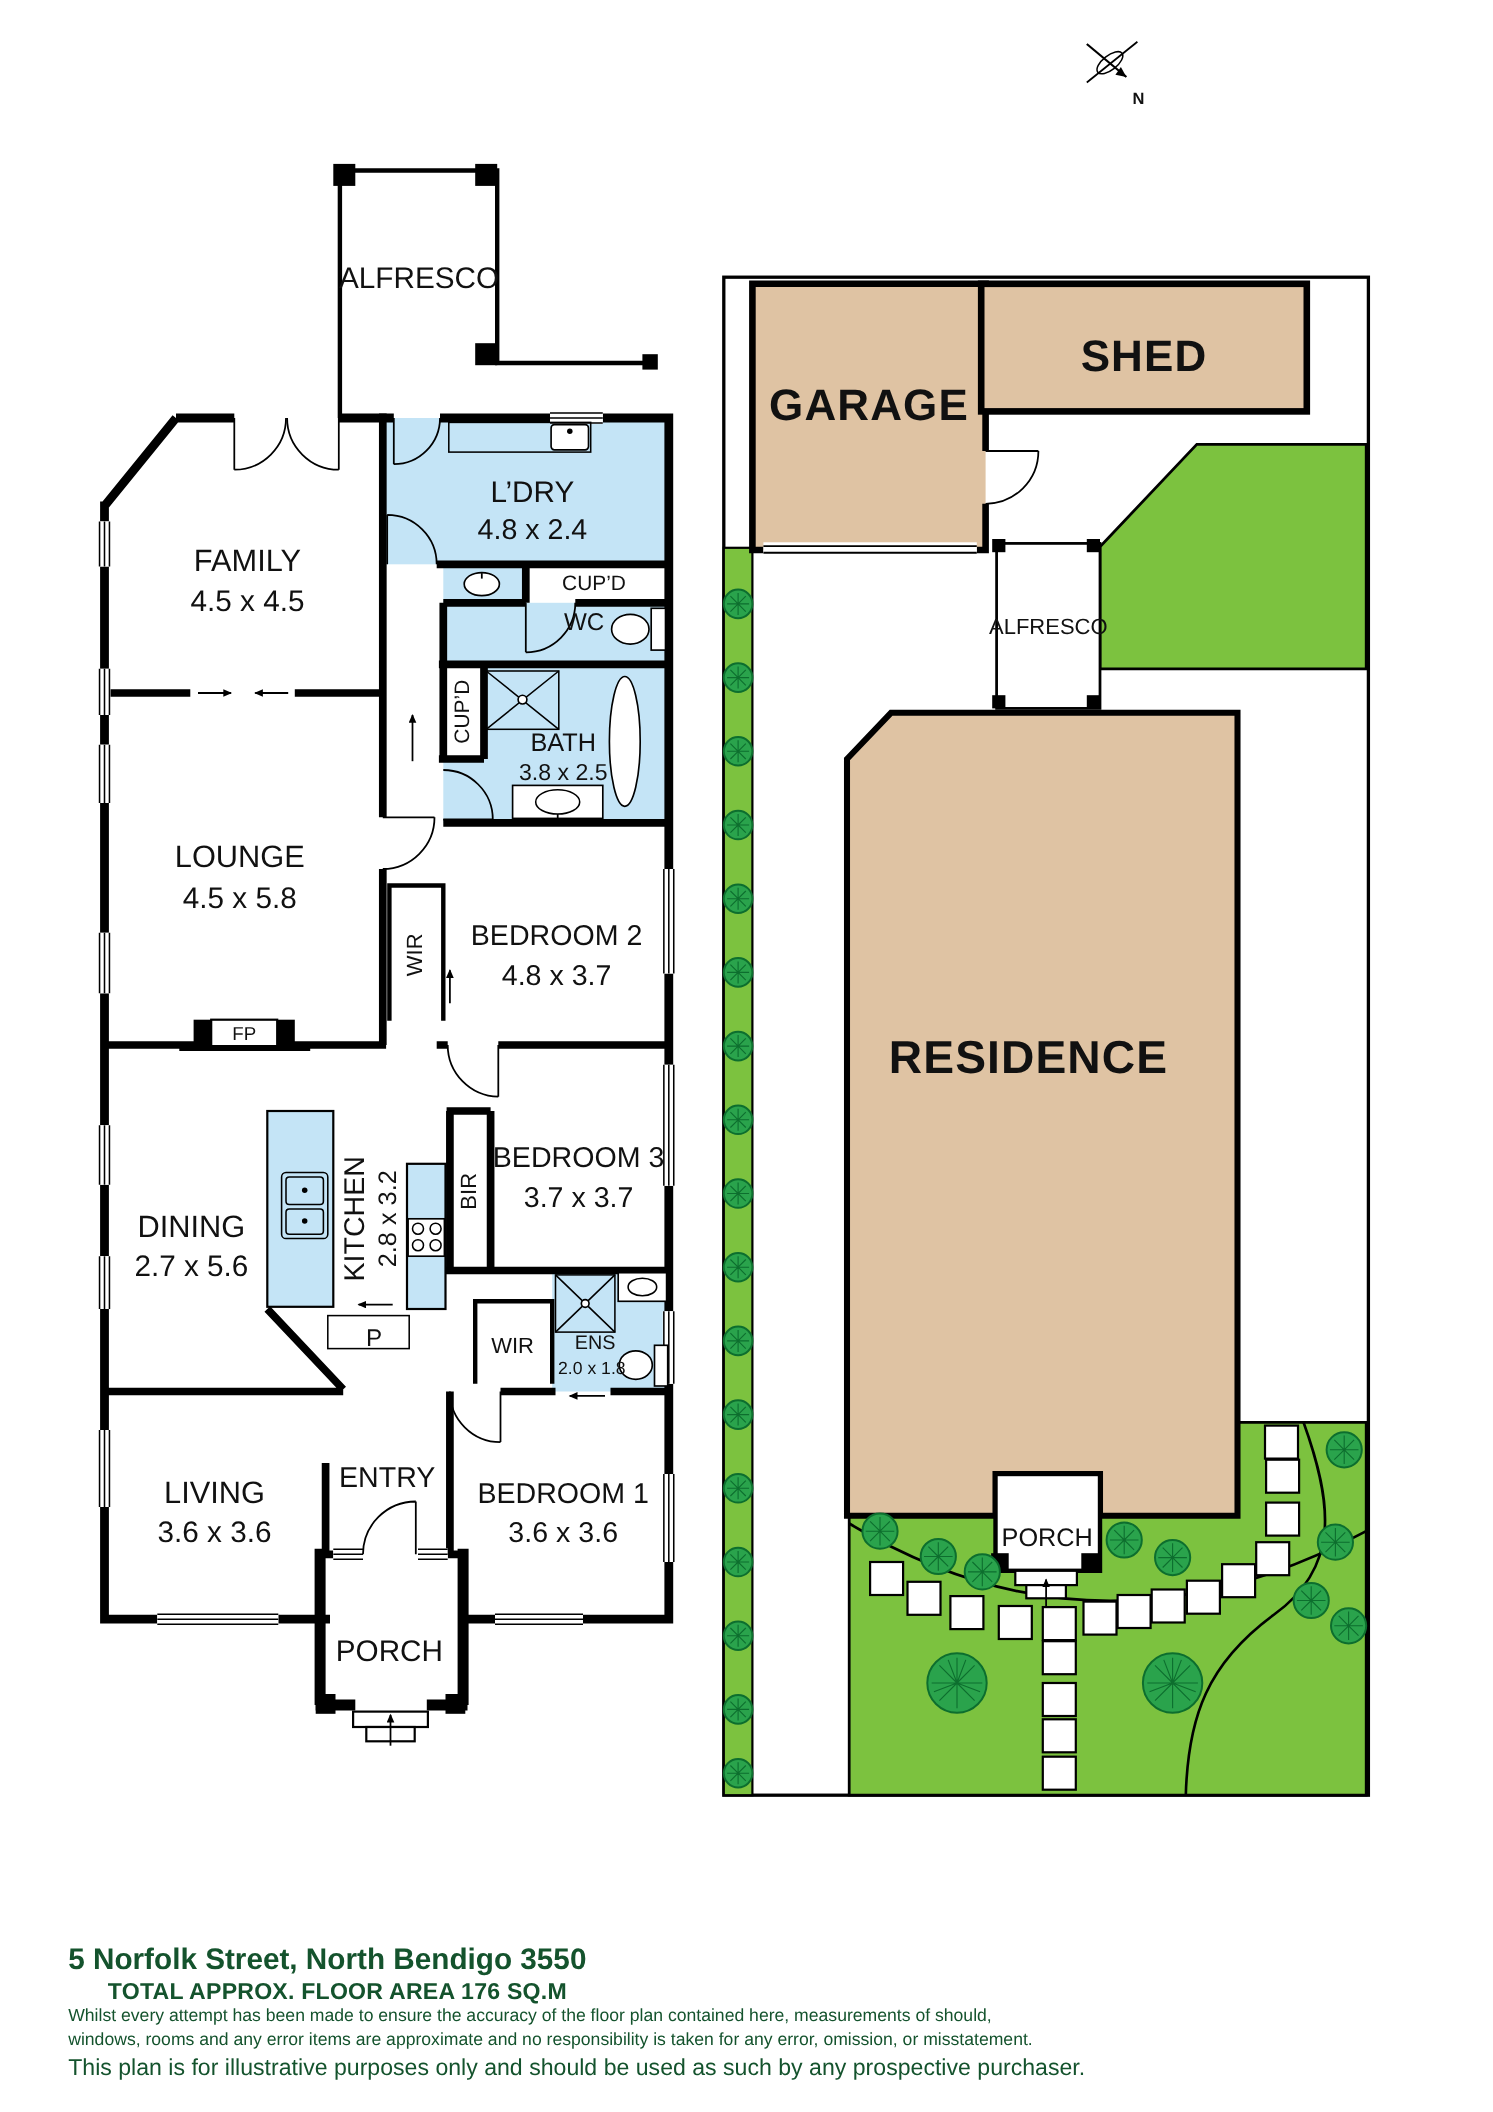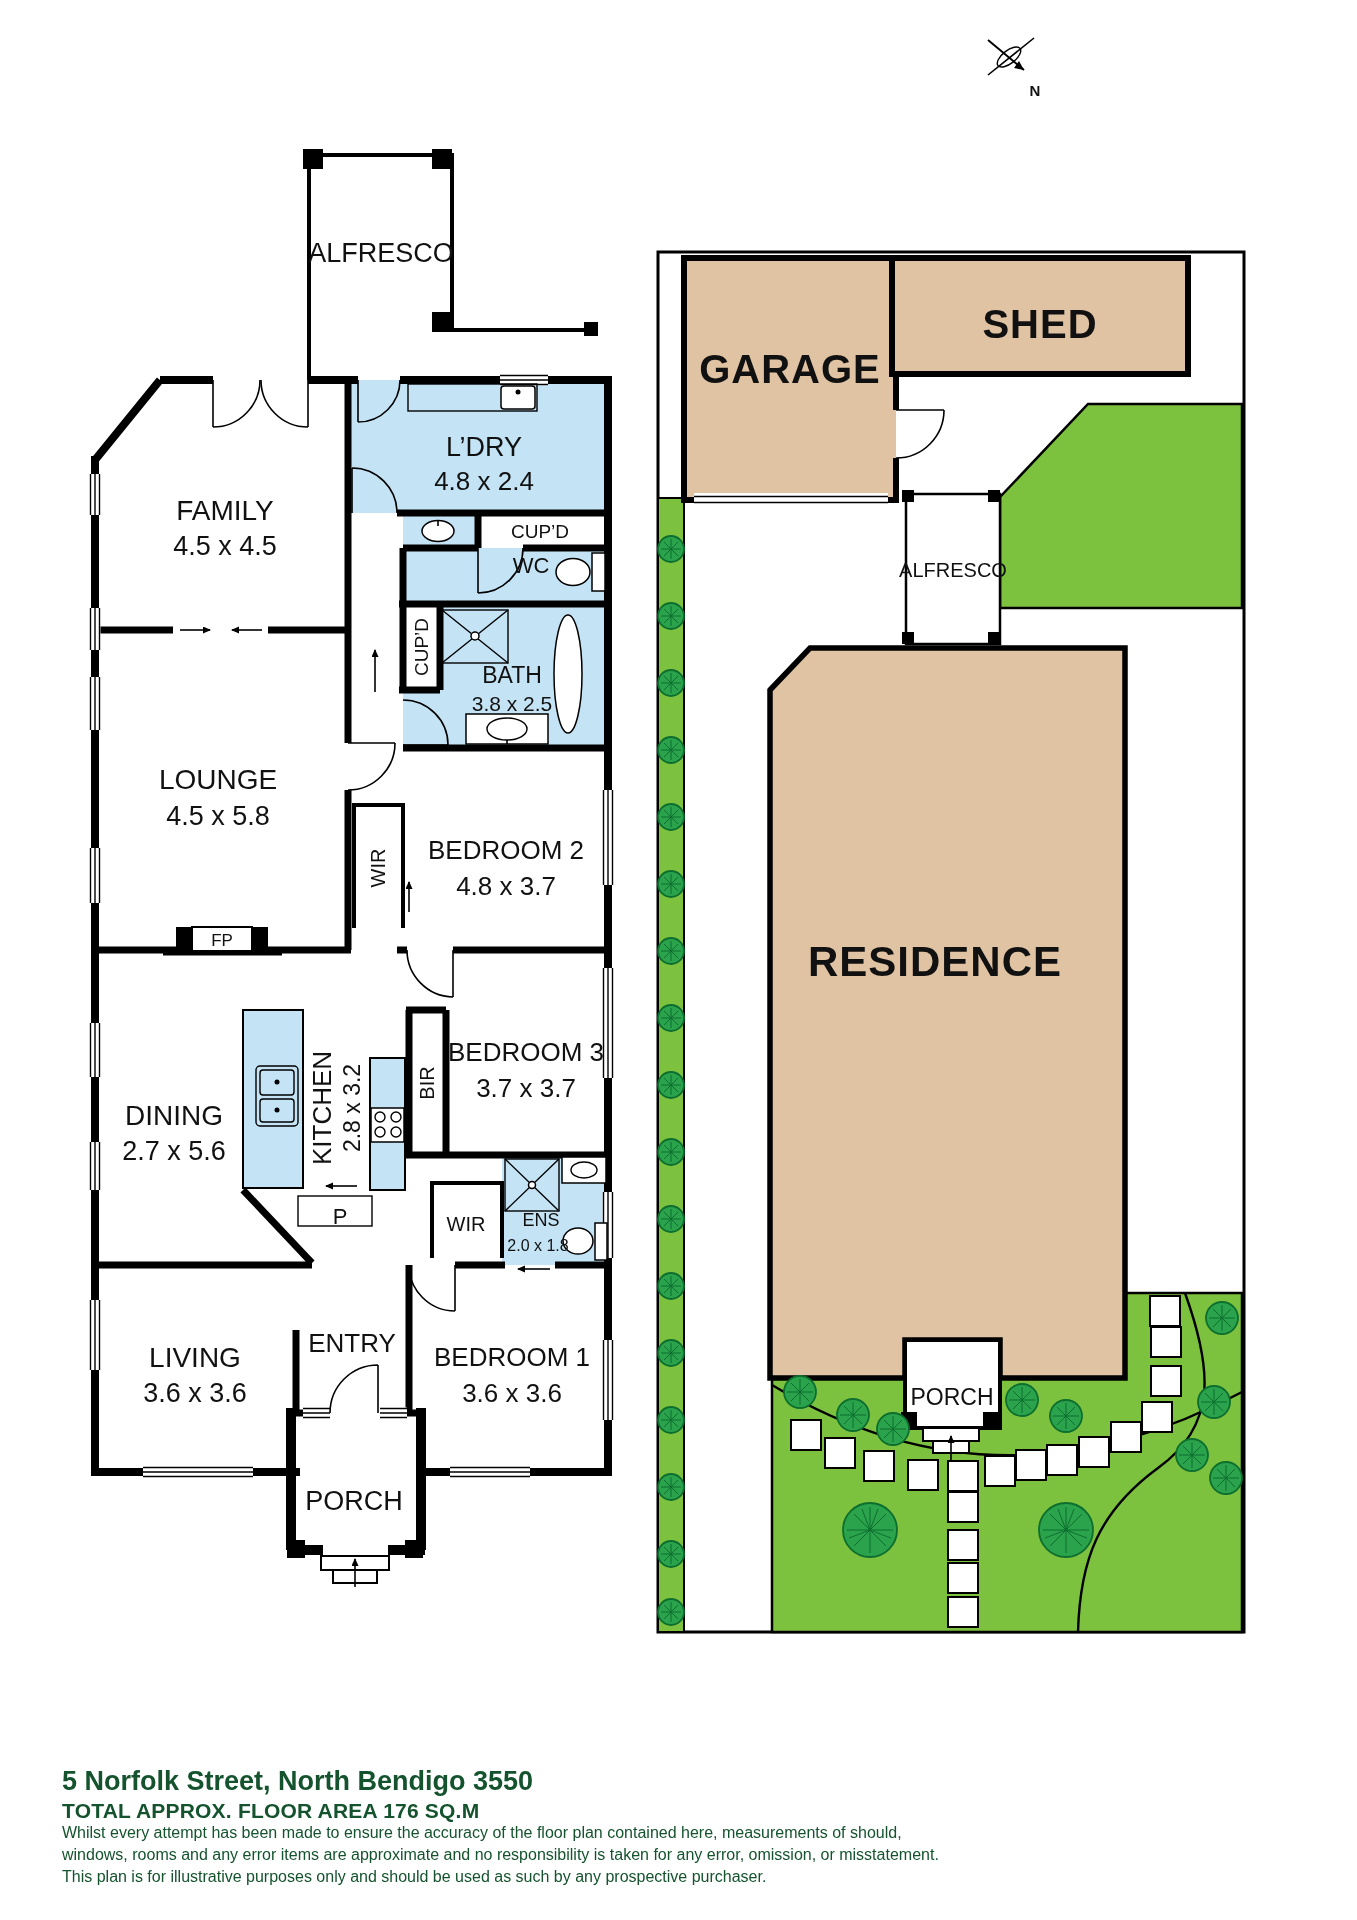--- a/index.html
+++ b/index.html
@@ -21,24 +21,24 @@
   .grn{fill:#7cc23f;}
   .white{fill:#fff;}
   .blk{fill:#000;}
   .treeC{fill:#2aa34c;stroke:#0d6e2e;stroke-width:1.8;}
   .treeL{stroke:#0d6e2e;stroke-width:1;fill:none;}
   .stone{fill:#fff;stroke:#000;stroke-width:2;}
   .lbl{font-weight:500;}
   .big{font-weight:600;letter-spacing:1px;}
   .footer-line{position:absolute;left:62px;color:#14532d;white-space:nowrap;}
   .addr{top:1766px;font-size:27px;font-weight:700;}
-  .area{top:1799px;font-size:21px;font-weight:700;letter-spacing:.2px;}
+  .area{top:1799px;font-size:21px;font-weight:700;letter-spacing:.2px;margin-left:36px;}
   .d1{top:1824px;font-size:16px;}
   .d2{top:1846px;font-size:16px;}
-  .d3{top:1868px;font-size:16px;}
+  .d3{top:1868px;font-size:21px;}
 </style>
 </head>
 <body>
 
 <div class="canvas">
 <svg width="1357" height="1920" viewBox="0 0 1357 1920" xmlns="http://www.w3.org/2000/svg">
   <defs>
     <marker id="ah" markerWidth="12" markerHeight="10" refX="7" refY="3.5" orient="auto" markerUnits="userSpaceOnUse">
       <path d="M0,0 L8,3.5 L0,7 Z" fill="#000"></path>
     </marker>

